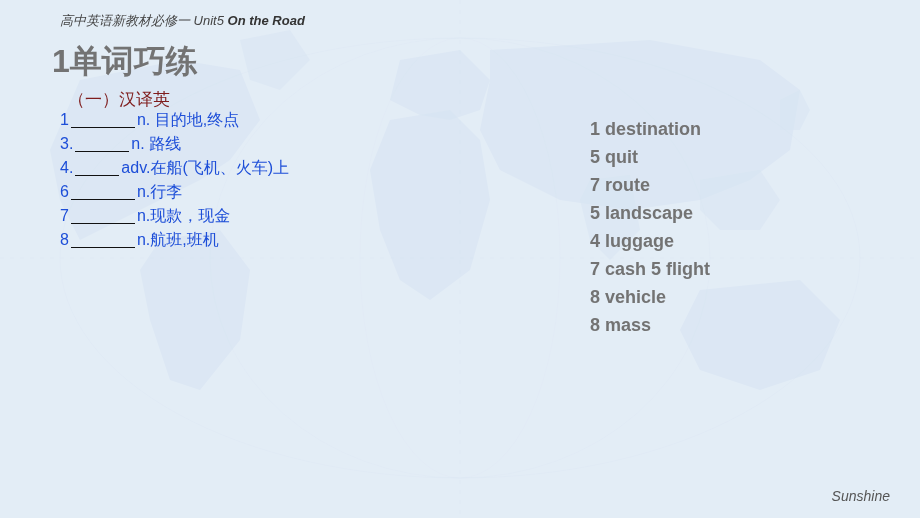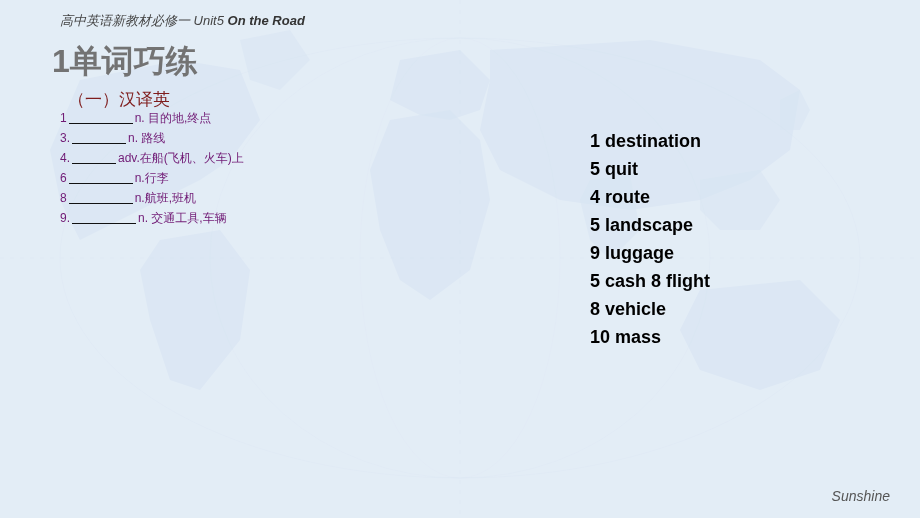--- a/index.html
+++ b/index.html
@@ -69,22 +69,22 @@
       margin-left: 8px;
     }
 
     .vocab-list {
       position: absolute;
       top: 112px;
       left: 60px;
     }
 
     .vocab-list .item {
-      font-size: 12px;
-      color: #701a75;
+      font-size: 16px;
+      color: #1d4ed8;
       line-height: 1.0;
       margin-bottom: 8px;
     }
 
     .vocab-list .item .num {
       font-weight: normal;
     }
 
     .vocab-list .item .blank {
       display: inline-block;
@@ -105,23 +105,23 @@
     .vocab-list .item .blank-long {
       display: inline-block;
       border-bottom: 1.5px solid #111;
       width: 64px;
       margin: 0 2px;
       vertical-align: bottom;
     }
 
     .answers {
       position: absolute;
-      top: 132px;
+      top: 120px;
       left: 590px;
-      color: #000000;
+      color: #737373;
     }
 
     .answers .ans-item {
       font-size: 18px;
       font-weight: bold;
       line-height: 1.0;
       margin-bottom: 10px;
     }
 
     .sunshine {
@@ -192,38 +192,38 @@
 
     <div class="item">
       <span class="num">4.</span><span class="blank-short"></span><span>adv.在船(飞机、火车)上</span>
     </div>
 
 
     <div class="item">
       <span class="num">6</span><span class="blank-long"></span><span>n.行李</span>
     </div>
 
+    <div class="item">
+      <span class="num">7</span><span class="blank-long"></span><span>n.现款，现金</span>
+    </div>
 
     <div class="item">
       <span class="num">8</span><span class="blank-long"></span><span>n.航班,班机</span>
     </div>
 
-    <div class="item">
-      <span class="num">9.</span><span class="blank-long"></span><span>n. 交通工具,车辆</span>
-    </div>
 
 
   </div>
 
   <div class="answers" id="answers-container">
   <div class="ans-item">1 destination</div>
       <div class="ans-item">5 quit</div>
-      <div class="ans-item">4 route</div>
+      <div class="ans-item">7 route</div>
       <div class="ans-item">5 landscape</div>
-      <div class="ans-item">9 luggage</div>
-      <div class="ans-item">5 cash  8 flight</div>
+      <div class="ans-item">4 luggage</div>
+      <div class="ans-item">7 cash  5 flight</div>
       <div class="ans-item">8 vehicle</div>
-      <div class="ans-item">10 mass</div>
+      <div class="ans-item">8 mass</div>
     </div>
 
   <div class="sunshine">Sunshine</div>
 
 </div>
 
 </body></html>

